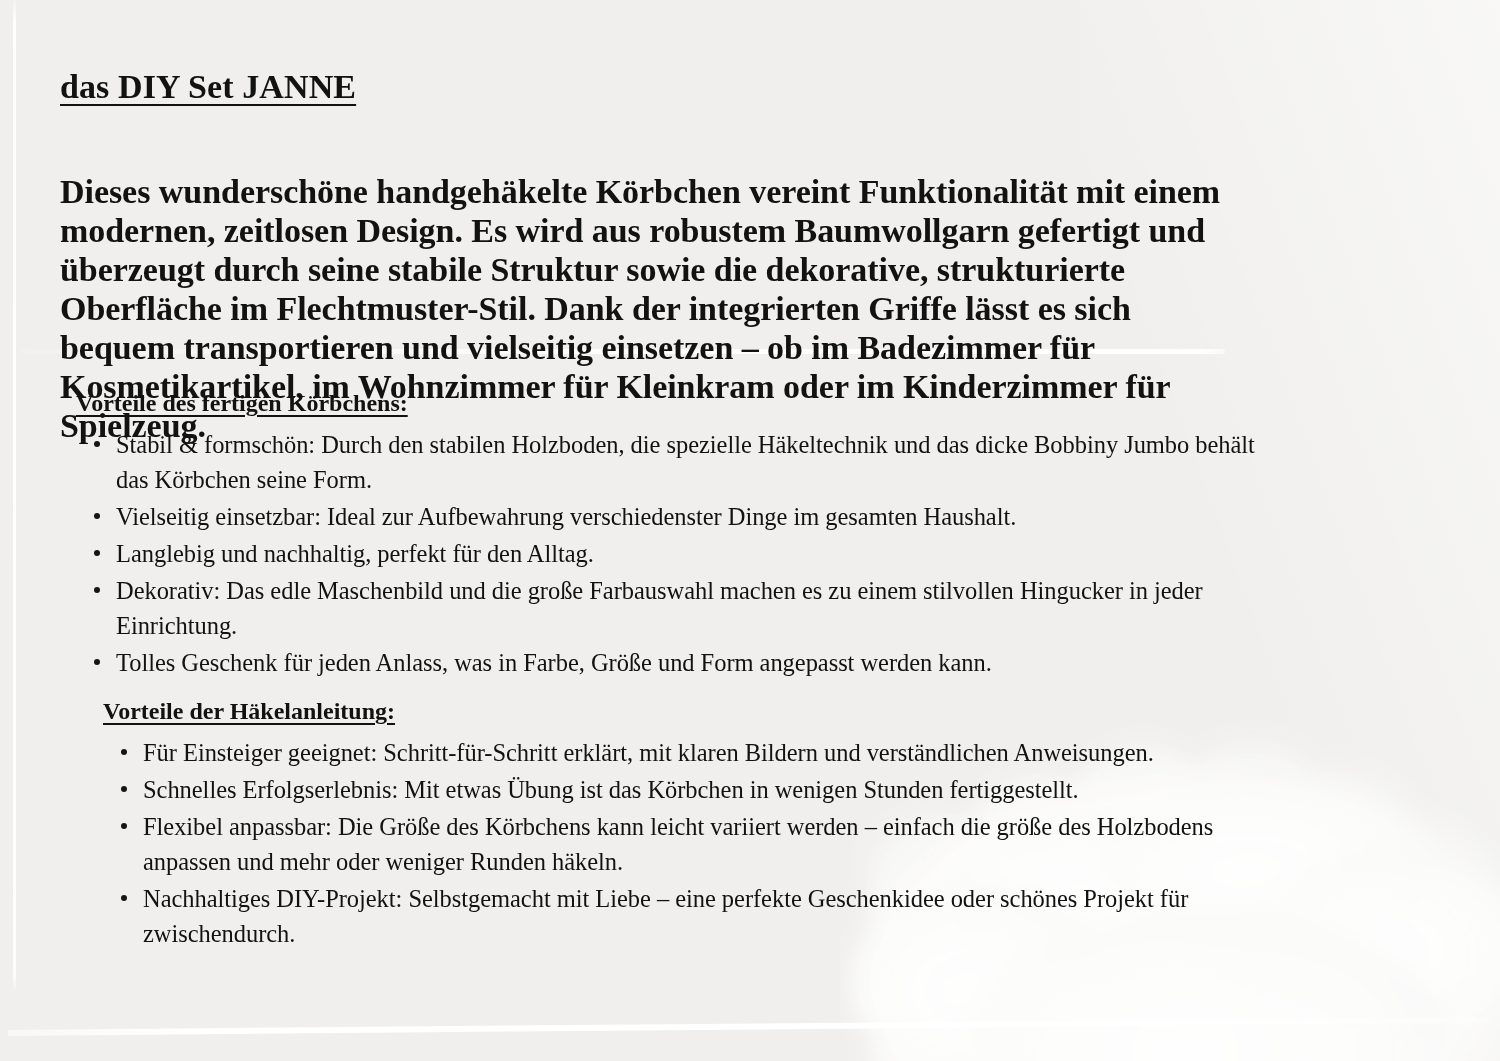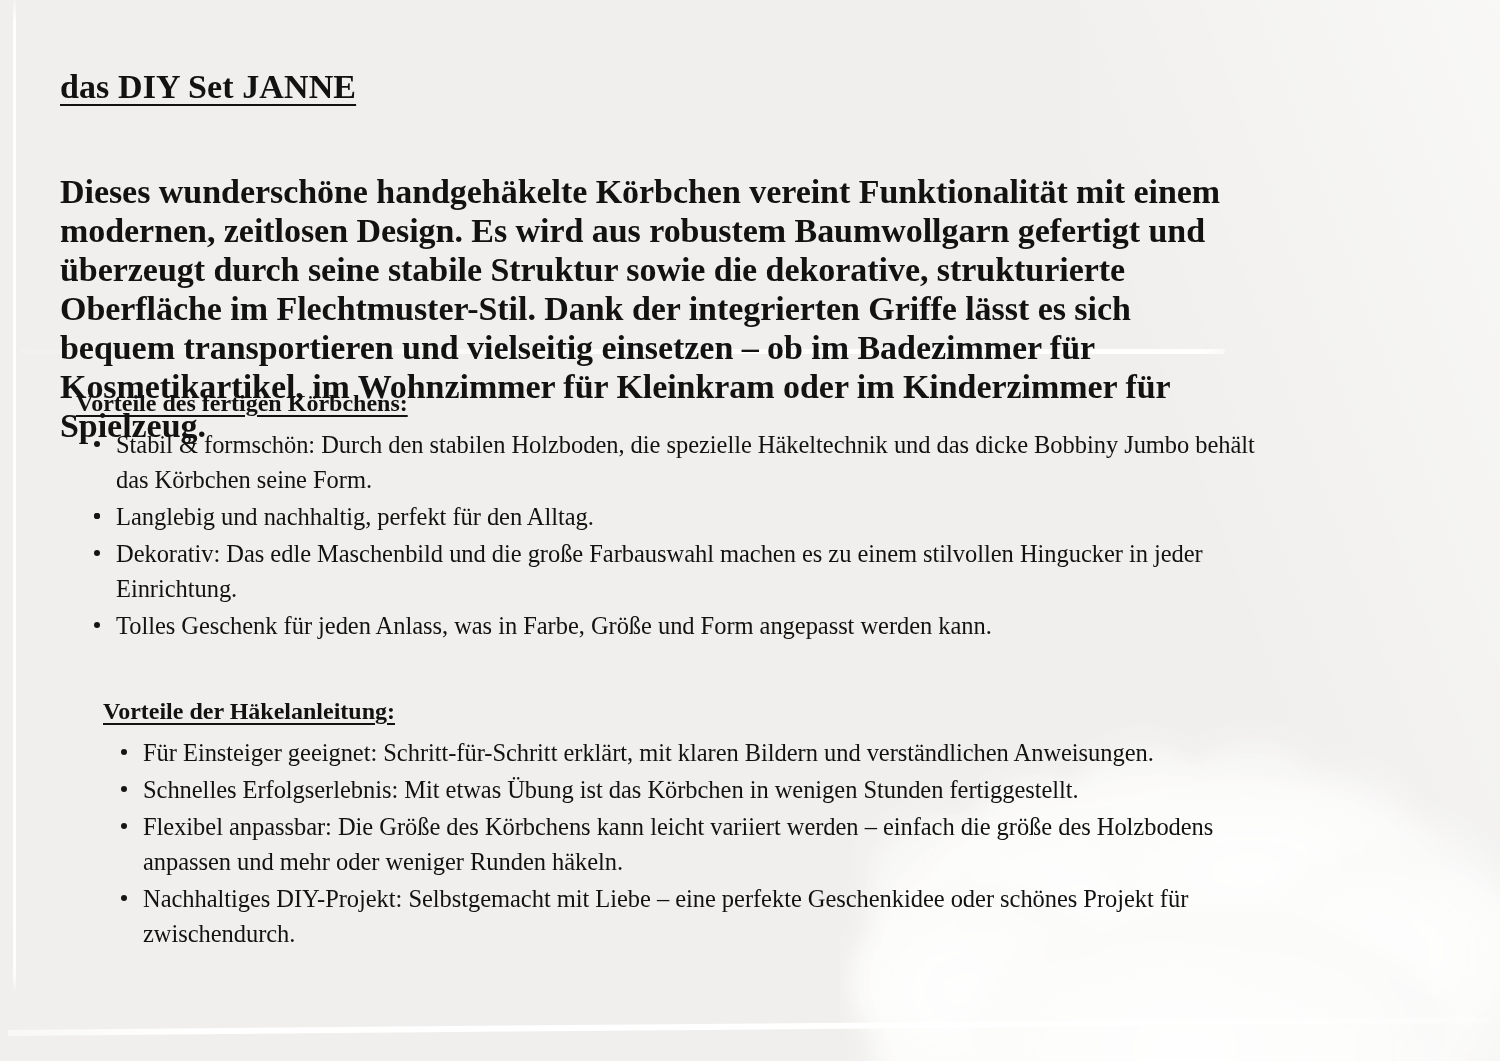--- a/index.html
+++ b/index.html
@@ -227,20 +227,21 @@
 
     <section class="section first">
       <div class="section-heading">Vorteile des fertigen Körbchens:</div>
       <ul class="bullets">
         <li>
           <span class="marker"></span>
           <span class="bullet-text">Stabil &amp; formschön: Durch den stabilen Holzboden, die spezielle Häkeltechnik und das dicke Bobbiny Jumbo behält das Körbchen seine Form.</span>
         </li>
         <li>
           <span class="marker"></span>
+          <span class="bullet-text">Vielseitig einsetzbar: Ideal zur Aufbewahrung verschiedenster Dinge im gesamten Haushalt.</span>
         </li>
         <li>
           <span class="marker"></span>
           <span class="bullet-text">Langlebig und nachhaltig, perfekt für den Alltag.</span>
         </li>
         <li>
           <span class="marker"></span>
           <span class="bullet-text">Dekorativ: Das edle Maschenbild und die große Farbauswahl machen es zu einem stilvollen Hingucker in jeder Einrichtung.</span>
         </li>
         <li>

